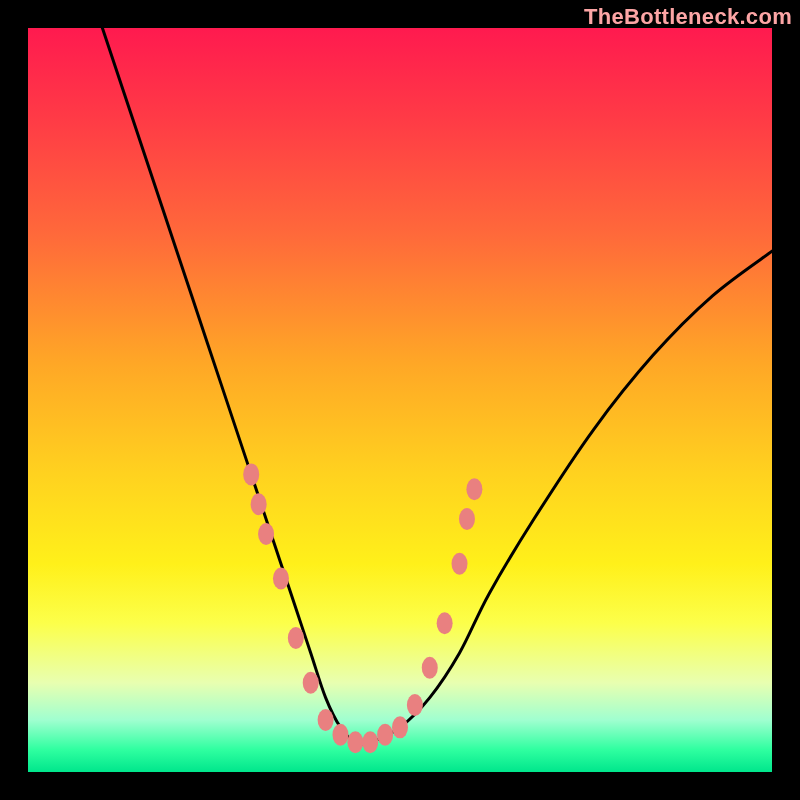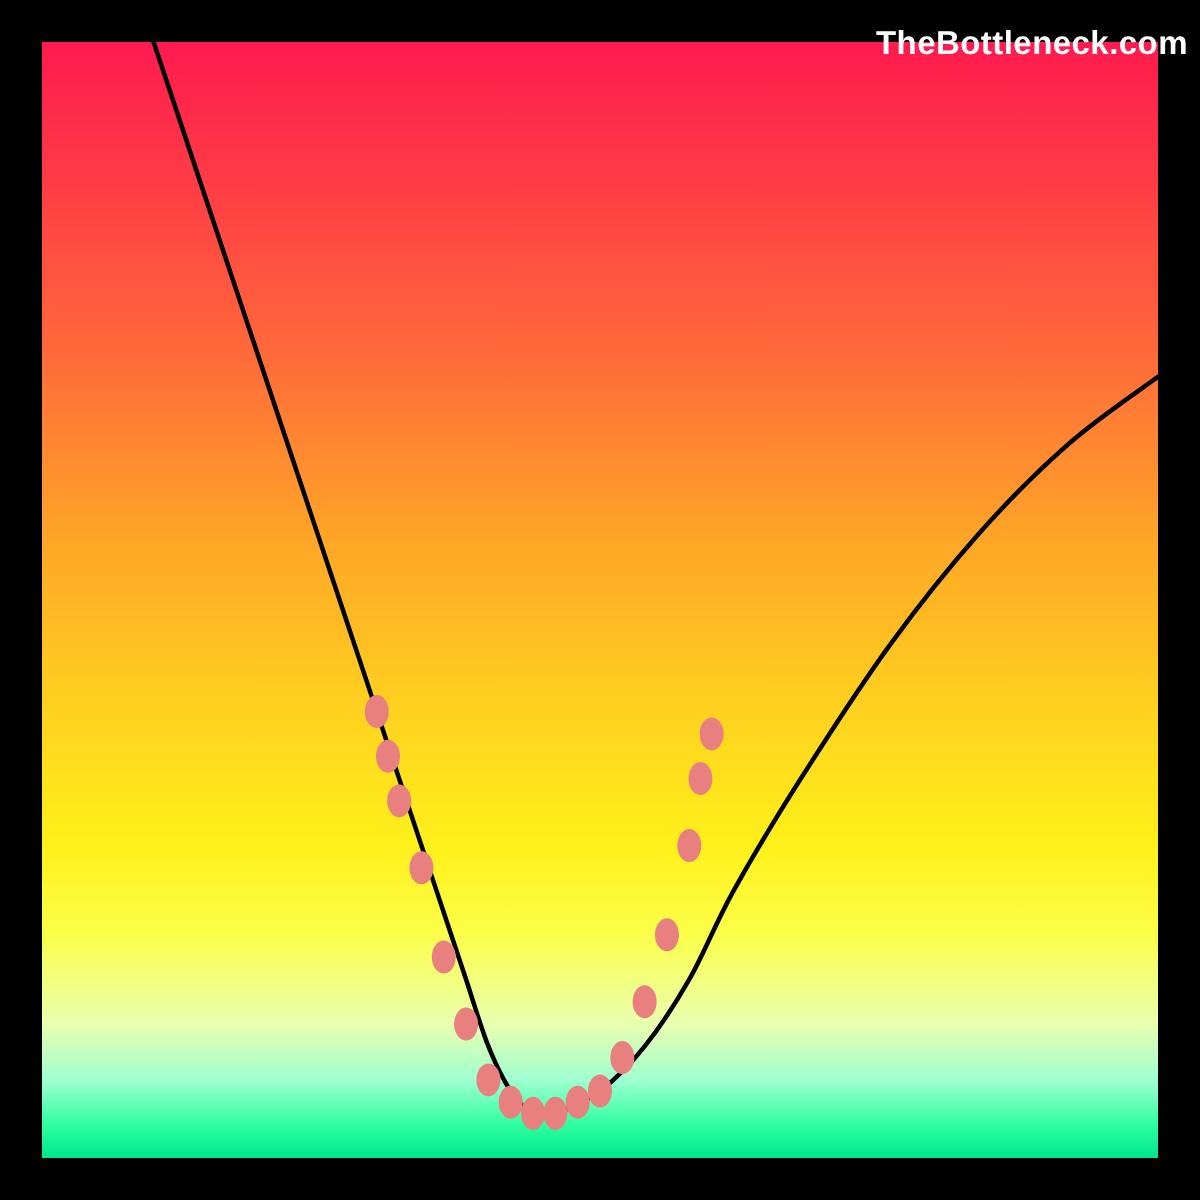--- a/index.html
+++ b/index.html
@@ -32,26 +32,26 @@
       #fff01a 72%,
       #fcff4a 80%,
       #e8ffb0 88%,
       #a0ffd0 93%,
       #2fffa0 97%,
       #00e68c 100%
     );
   }
   .watermark {
     position: absolute;
-    top: 16px;
+    top: 4px;
     right: 8px;
     font-family: Arial, Helvetica, sans-serif;
     font-size: 22px;
     font-weight: 600;
-    color: #ffffff;
+    color: #fca5a5;
     letter-spacing: 0.3px;
   }
   svg.curve {
     position: absolute;
     top: 0;
     left: 0;
     width: 744px;
     height: 744px;
   }
 </style>

